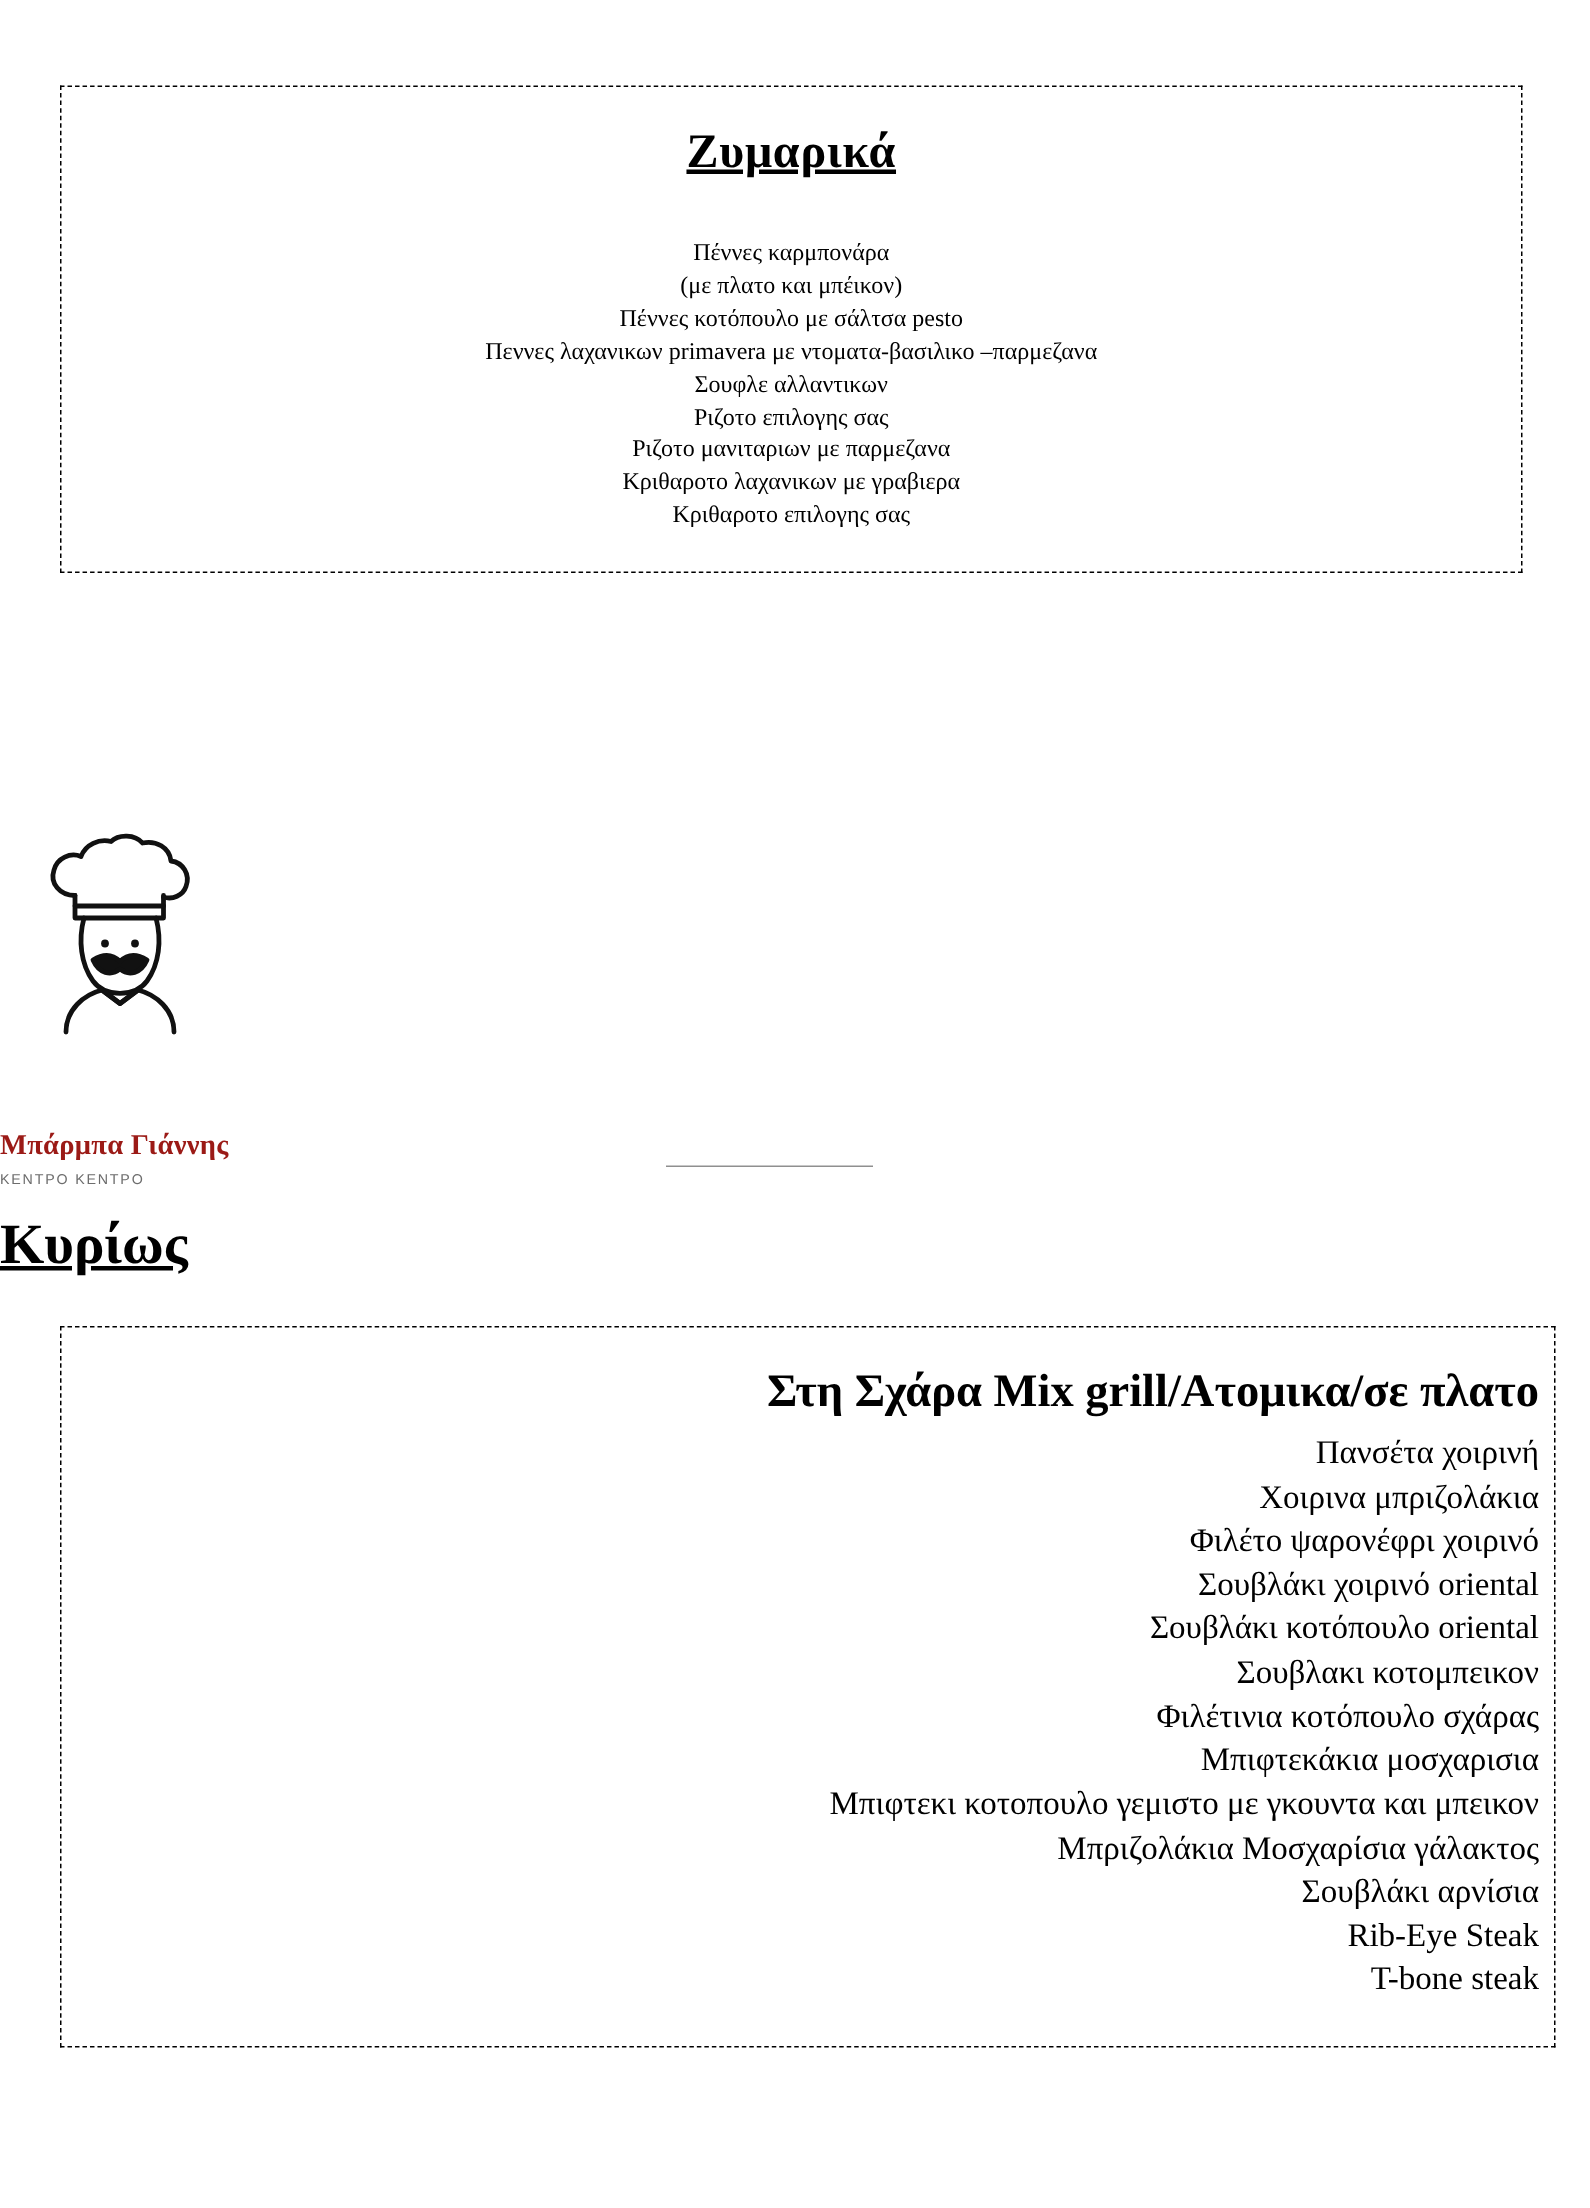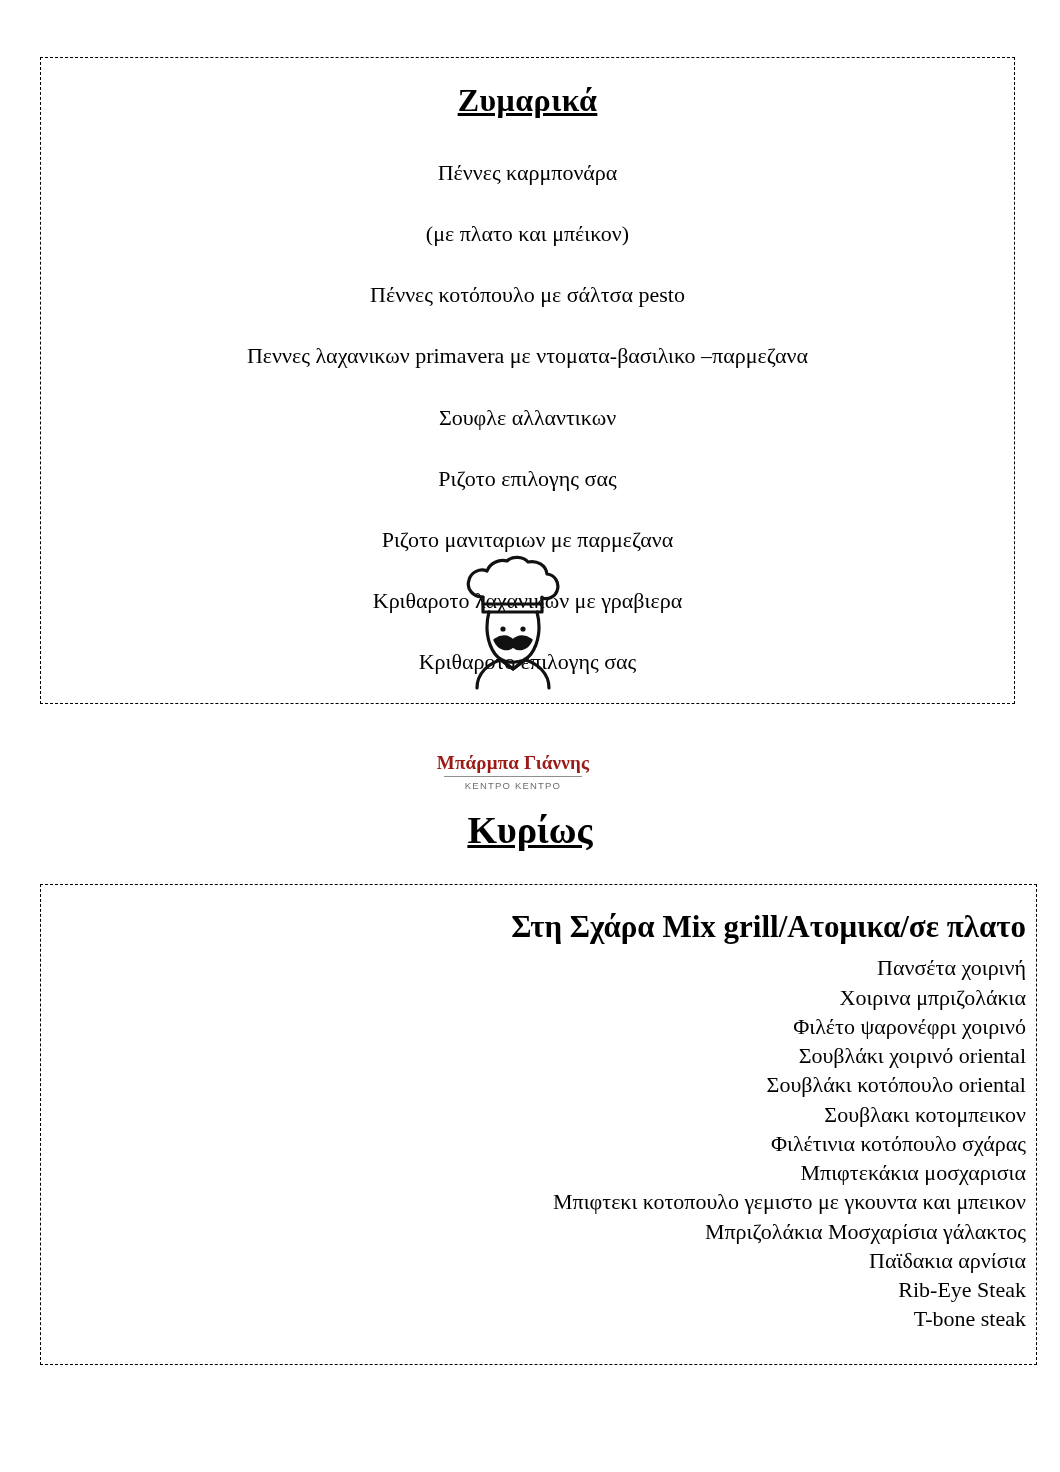--- a/index.html
+++ b/index.html
@@ -41,33 +41,32 @@
     letter-spacing: 0.5px;
     line-height: 1.25;
     margin: 0 0 38px 0;
   }
   .pasta-list {
     list-style: none;
     margin: 0;
     padding: 0;
   }
   .pasta-list li {
-    font-size: 22px;
+    font-size: 16px;
     line-height: 1.37;
     white-space: nowrap;
-    margin-top: 31px;
   }
 
   
   .logo-wrap {
     position: absolute;
     left: 0;
     top: 555px;
     width: 1026px;
-    text-align: center;
+    text-align: left;
   }
   .logo {
     display: inline-block;
     position: relative;
     width: 160px;
     height: 195px;
   }
   .logo svg { display: block; }
   .logo-name {
     font-family: "Liberation Serif", serif;
@@ -90,21 +89,21 @@
     background: #8f8f8f;
     margin: 2px auto 3px auto;
   }
 
   
   .mains-heading {
     position: absolute;
     left: 0;
     top: 808px;
     width: 1060px;
-    text-align: center;
+    text-align: left;
     font-size: 38px;
     font-weight: bold;
     text-decoration: underline;
   }
 
   
   .grill-box {
     position: absolute;
     left: 40px;
     top: 884px;
@@ -188,19 +187,19 @@
       <li>Πανσέτα  χοιρινή</li>
       <li>Χοιρινα μπριζολάκια</li>
       <li>Φιλέτο ψαρονέφρι χοιρινό</li>
       <li>Σουβλάκι χοιρινό oriental</li>
       <li>Σουβλάκι κοτόπουλο oriental</li>
       <li>Σουβλακι κοτομπεικον</li>
       <li>Φιλέτινια  κοτόπουλο σχάρας</li>
       <li>Μπιφτεκάκια μοσχαρισια</li>
       <li>Μπιφτεκι κοτοπουλο γεμιστο με γκουντα και μπεικον</li>
       <li>Μπριζολάκια Μοσχαρίσια γάλακτος</li>
-      <li>Παϊδακια αρνίσια</li>
+      <li>Σουβλάκι αρνίσια</li>
       <li>Rib-Eye Steak</li>
       <li>T-bone steak</li>
     </ul>
   </div>
 
 </div>
 
 </body></html>

